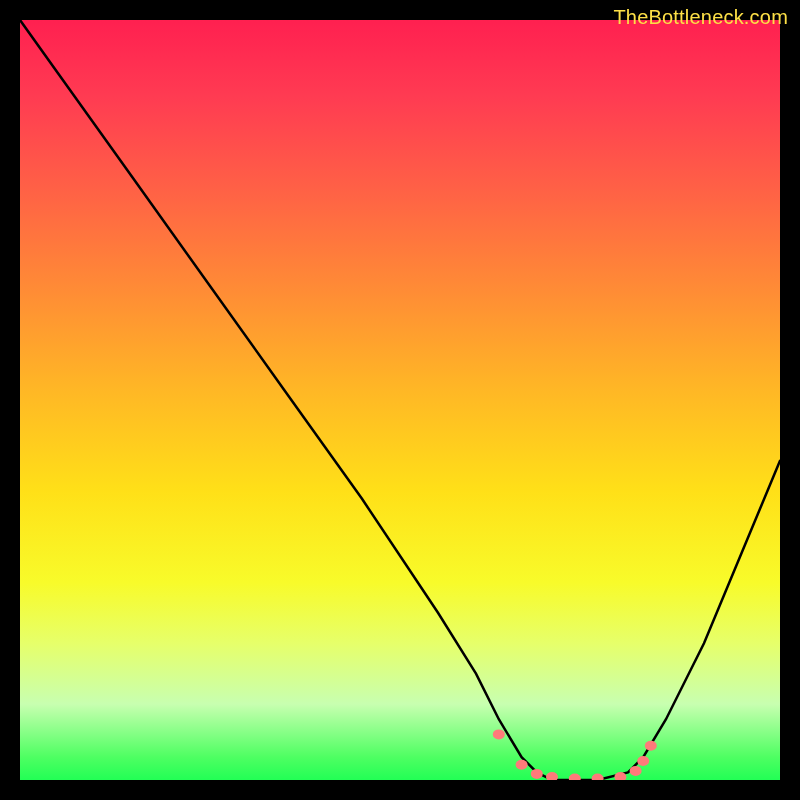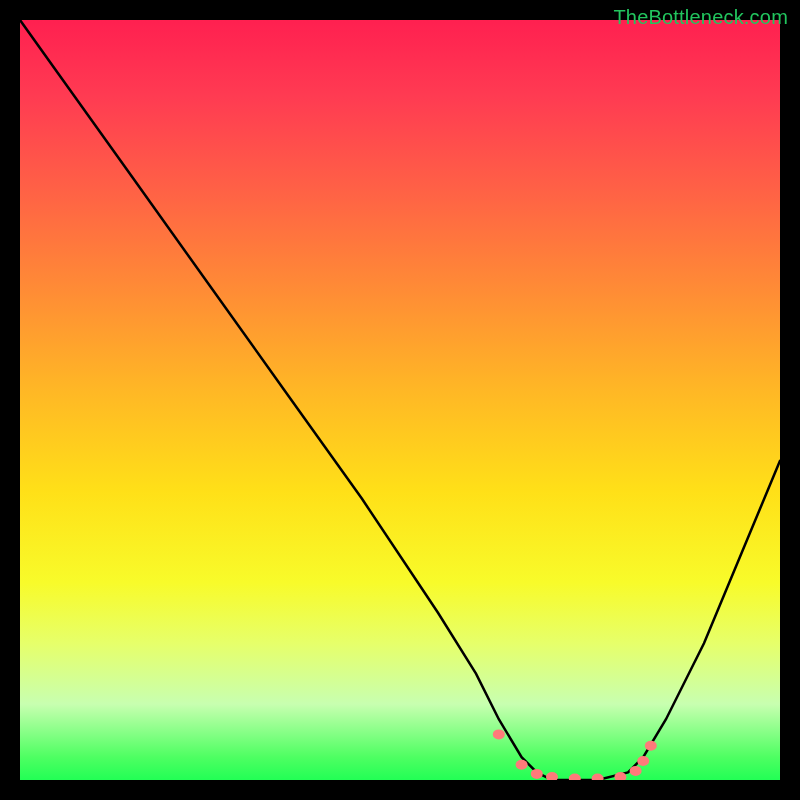--- a/index.html
+++ b/index.html
@@ -1,17 +1,17 @@
 <!DOCTYPE html>
 <html><head>
 <meta charset="utf-8">
 <style>
   * { margin: 0; padding: 0; box-sizing: border-box; }
   body { width: 800px; height: 800px; background: #000; position: relative; font-family: Arial, sans-serif; }
-  .watermark { position: absolute; top: 6px; right: 12px; color: #22c55e; font-size: 20px; font-weight: 500; letter-spacing: 0.2px; z-index: 10; }
+  .watermark { position: absolute; top: 6px; right: 12px; color: #fde047; font-size: 20px; font-weight: 500; letter-spacing: 0.2px; z-index: 10; }
   .plot-area { position: absolute; left: 20px; top: 20px; width: 760px; height: 760px; background: linear-gradient(to bottom,
       #ff2050 0%,
       #ff3b52 10%,
       #ff6046 22%,
       #ff8a36 35%,
       #ffb526 48%,
       #ffe018 62%,
       #f8fb2a 74%,
       #e6ff6a 82%,
       #c8ffb0 90%,

